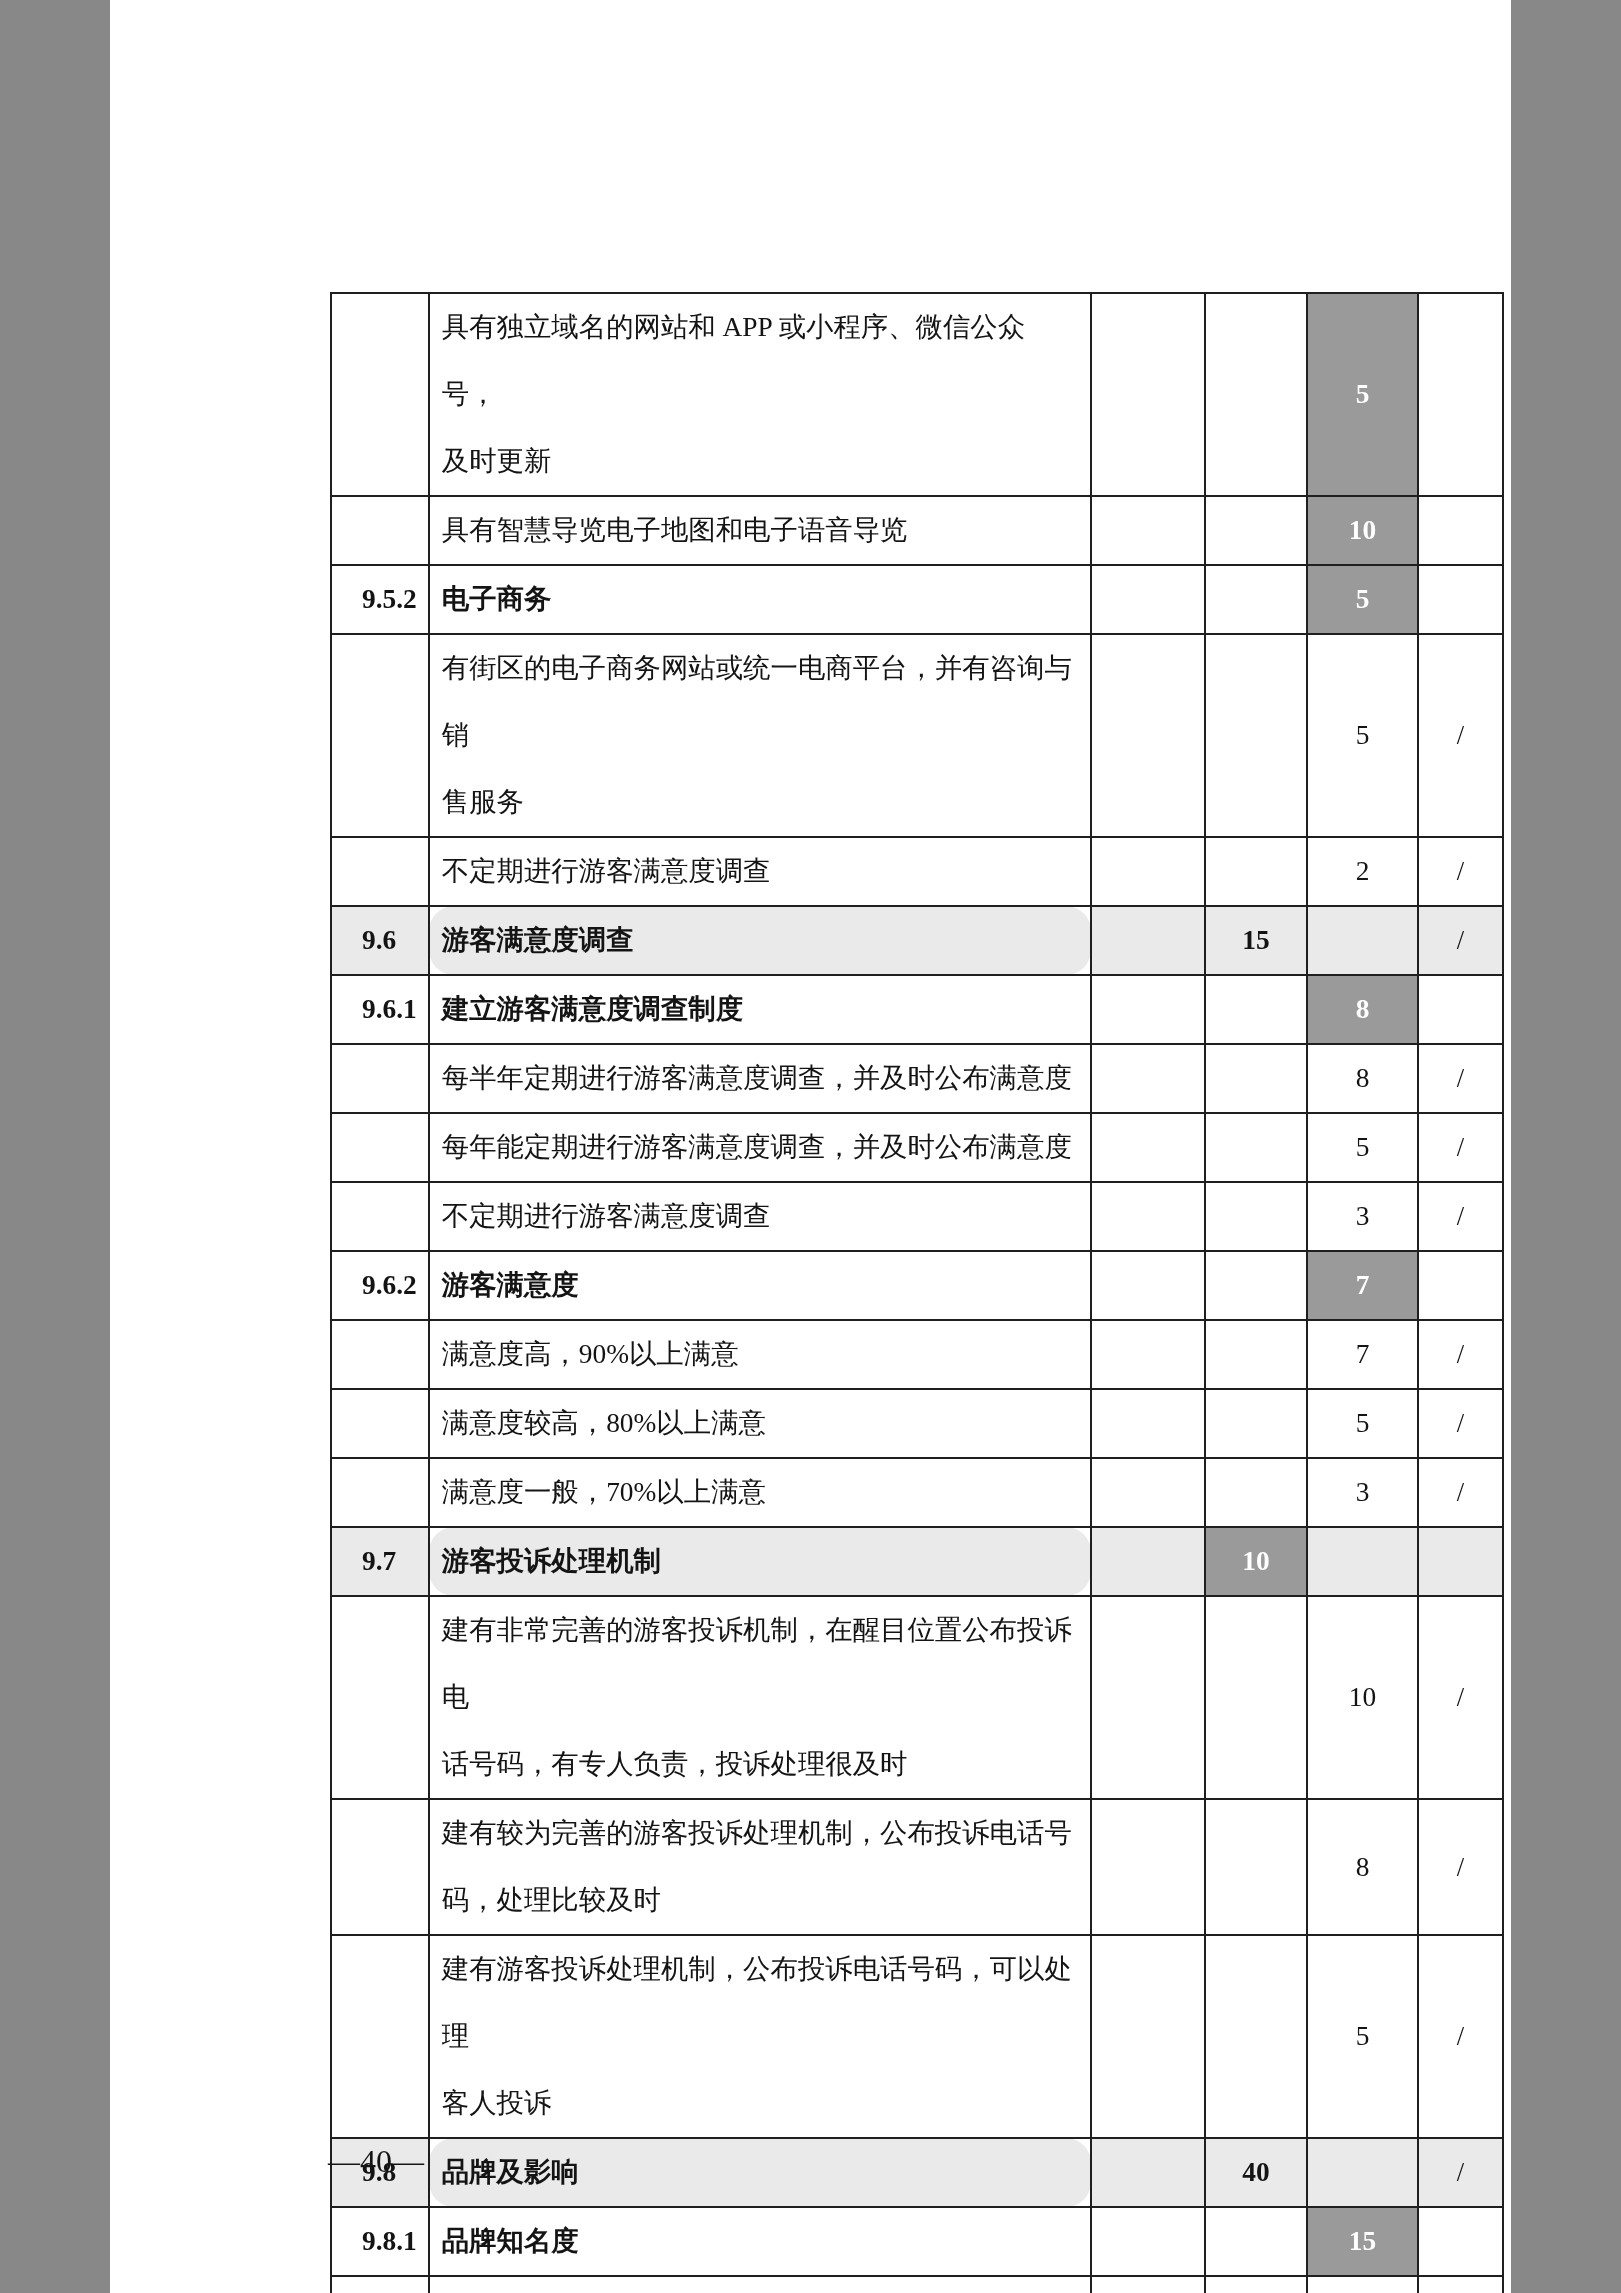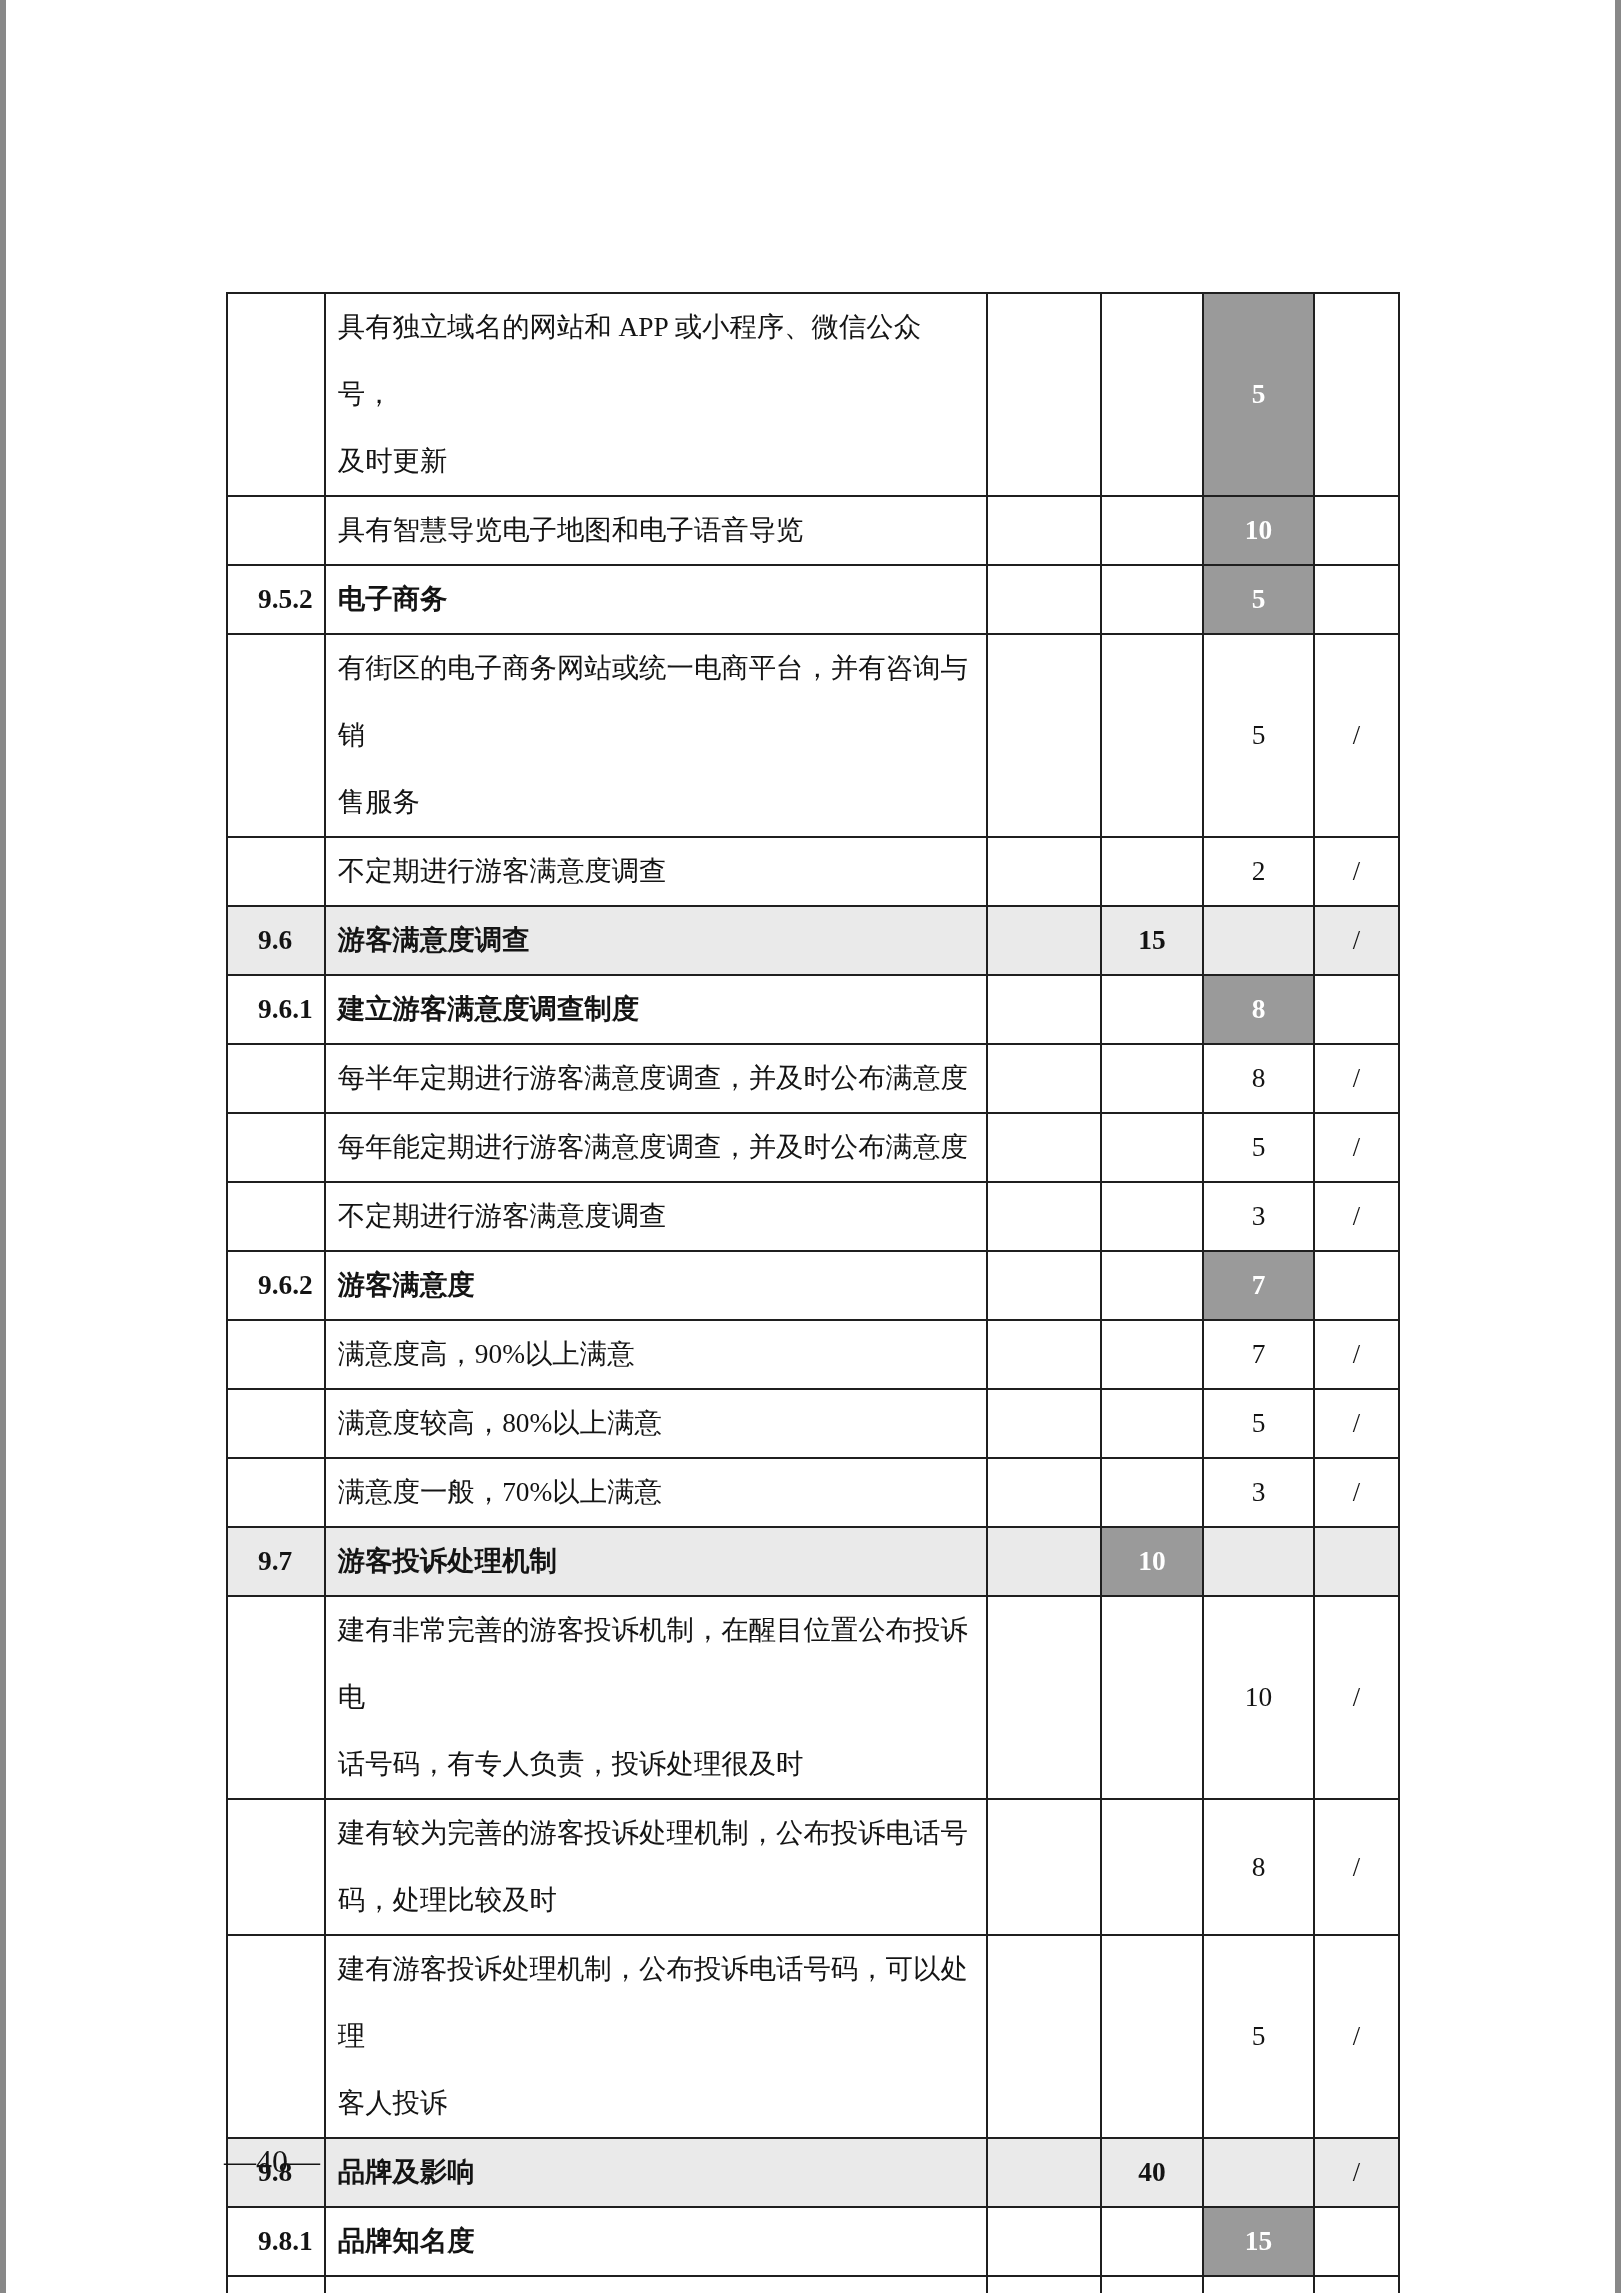--- a/index.html
+++ b/index.html
@@ -1,18 +1,18 @@
 <!DOCTYPE html>
 <html style="--dark: #9a9a9a; --shade: #eaeaea; --line: #1f1f1f; --ink: #141414;"><head>
 <meta charset="utf-8">
 <style>
   html,body{margin:0;padding:0;background:#888;}
   .page{
     position:relative;
-    width:1609px;height:2294px;
+    width:1401px;height:2294px;
     margin:0 auto;
     background:#ffffff;
     overflow:hidden;
     font-family:"Liberation Serif","DejaVu Serif",serif;
     color:var(--ink,#141414);
   }
   table.doc-table{
     position:absolute;
     left:220px;top:292px;
     border-collapse:collapse;
@@ -30,21 +30,21 @@
     font-weight:bold;
     font-size:27.4px;
     padding-left:30px;
   }
   td.c2{
     font-size:27.4px;
     line-height:67px;
     padding:0 11.8px;
     white-space:pre-wrap;
   }
-  td.c2.bold{font-weight:bold;}
+  td.c2.bold{font-weight:bold;border-radius:25px;}
   td.c3{}
   td.c4{
     text-align:center;
     font-size:27.4px;
     font-weight:bold;
   }
   td.c5{
     text-align:center;
     font-size:27.4px;
   }

